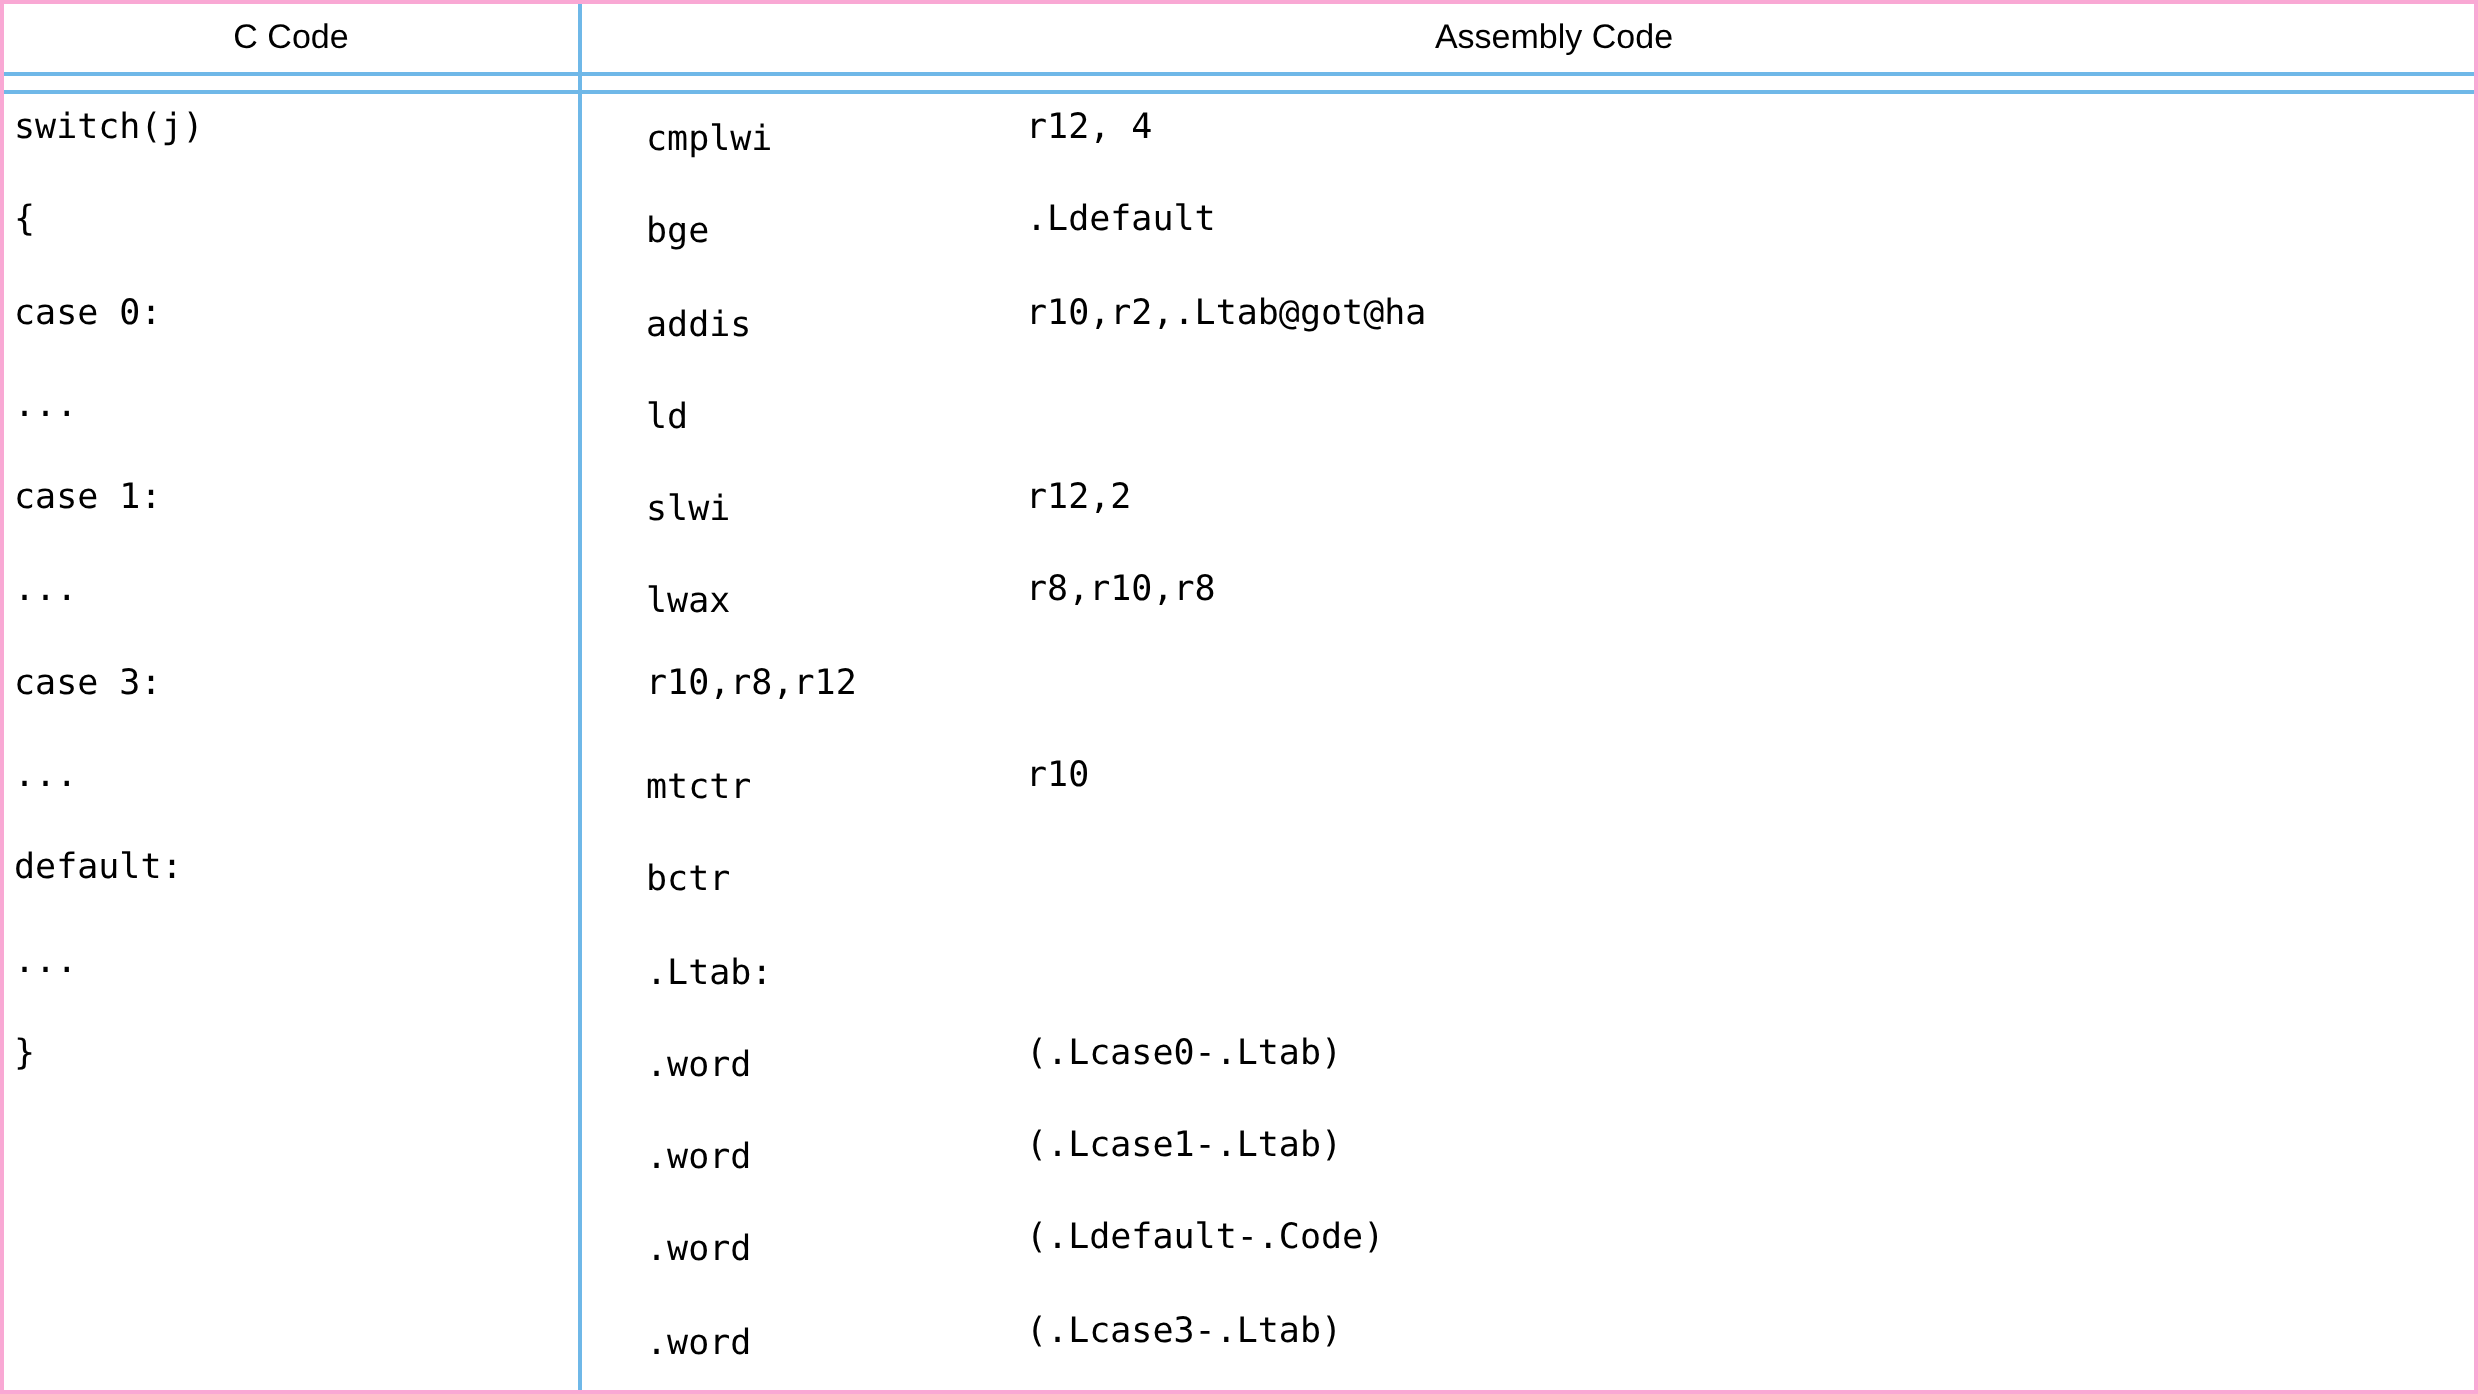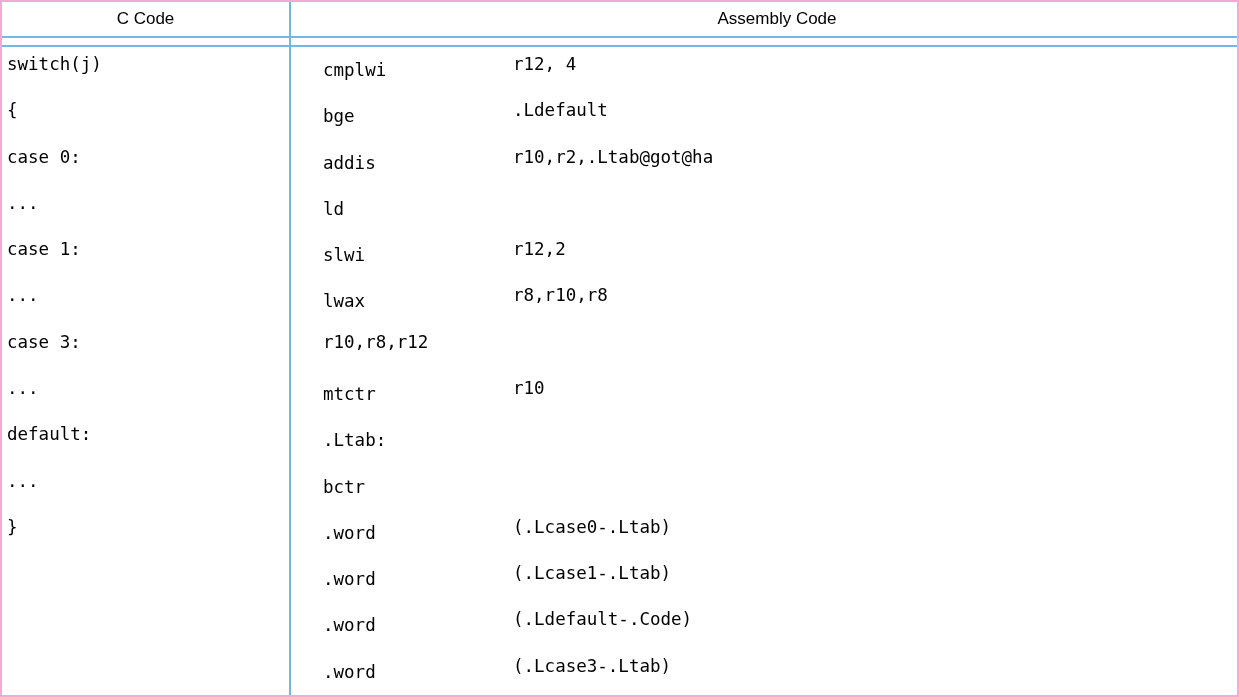--- a/index.html
+++ b/index.html
@@ -118,22 +118,22 @@
     <div class="col-right body-cell">
       <div class="code-lines" id="assembly-lines">
           <div class="code-line"><span class="mnemonic">cmplwi</span><span class="operand">r12, 4</span></div>
           <div class="code-line"><span class="mnemonic">bge</span><span class="operand">.Ldefault</span></div>
           <div class="code-line"><span class="mnemonic">addis</span><span class="operand">r10,r2,.Ltab@got@ha</span></div>
           <div class="code-line"><span class="mnemonic">ld</span></div>
           <div class="code-line"><span class="mnemonic">slwi</span><span class="operand">r12,2</span></div>
           <div class="code-line"><span class="mnemonic">lwax</span><span class="operand">r8,r10,r8</span></div>
           <div class="code-line"><span class="operand">r10,r8,r12</span></div>
           <div class="code-line"><span class="mnemonic">mtctr</span><span class="operand">r10</span></div>
+          <div class="code-line"><span class="mnemonic">bctr</span><span class="operand"></span></div>
           <div class="code-line"><span class="mnemonic">.Ltab:</span><span class="operand"></span></div>
-          <div class="code-line"><span class="mnemonic">bctr</span><span class="operand"></span></div>
           <div class="code-line"><span class="mnemonic">.word</span><span class="operand">(.Lcase0-.Ltab)</span></div>
           <div class="code-line"><span class="mnemonic">.word</span><span class="operand">(.Lcase1-.Ltab)</span></div>
           <div class="code-line"><span class="mnemonic">.word</span><span class="operand">(.Ldefault-.Code)</span></div>
           <div class="code-line"><span class="mnemonic">.word</span><span class="operand">(.Lcase3-.Ltab)</span></div>
         </div>
     </div>
   </div>
 
 </div>
 

